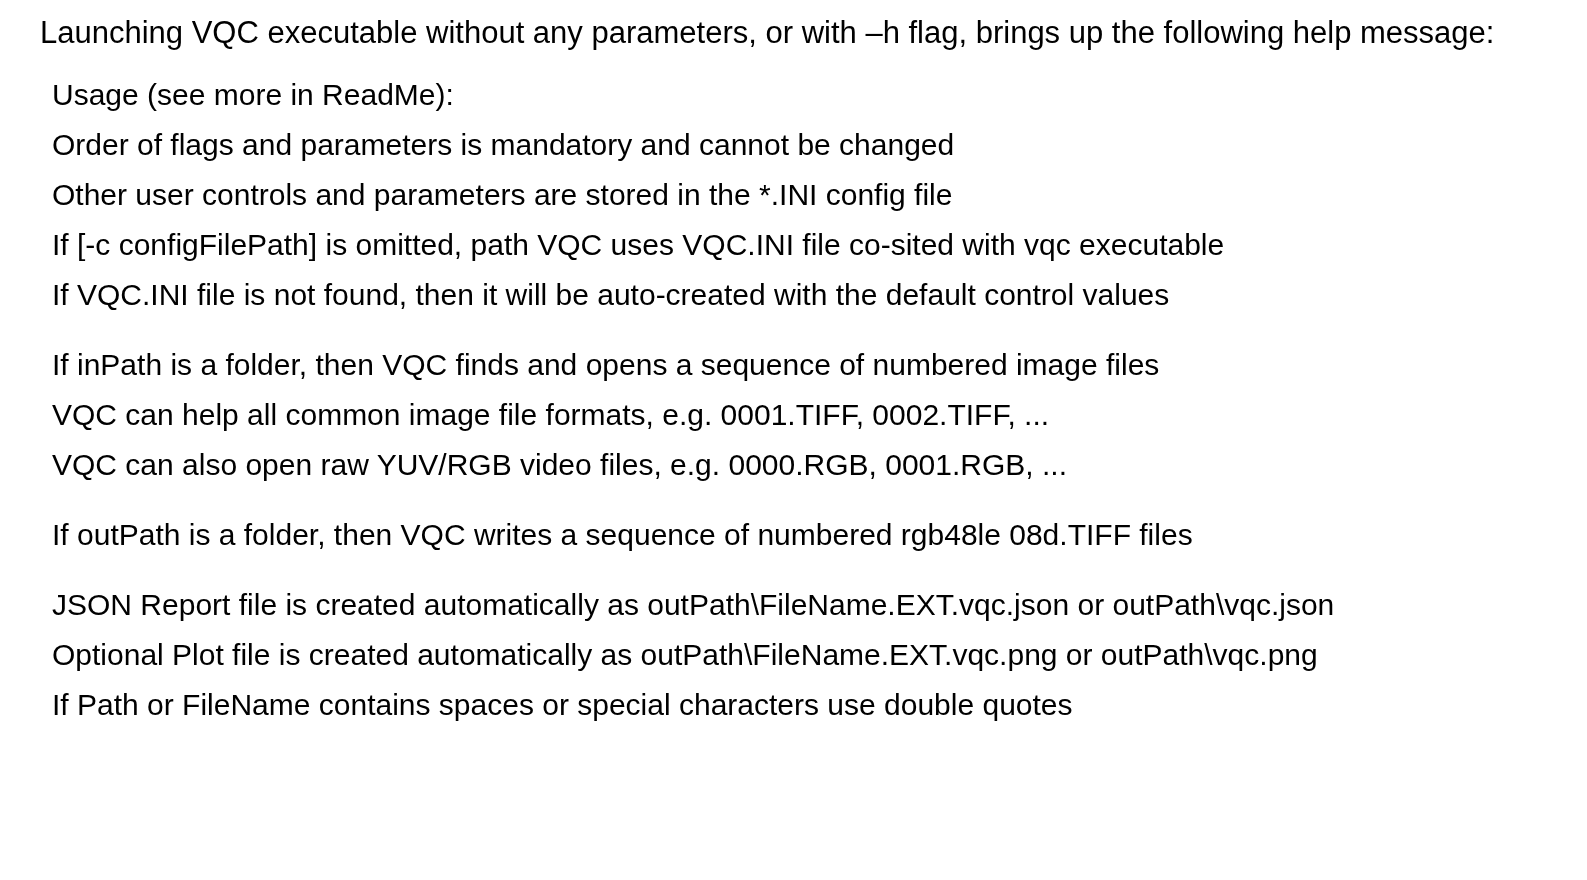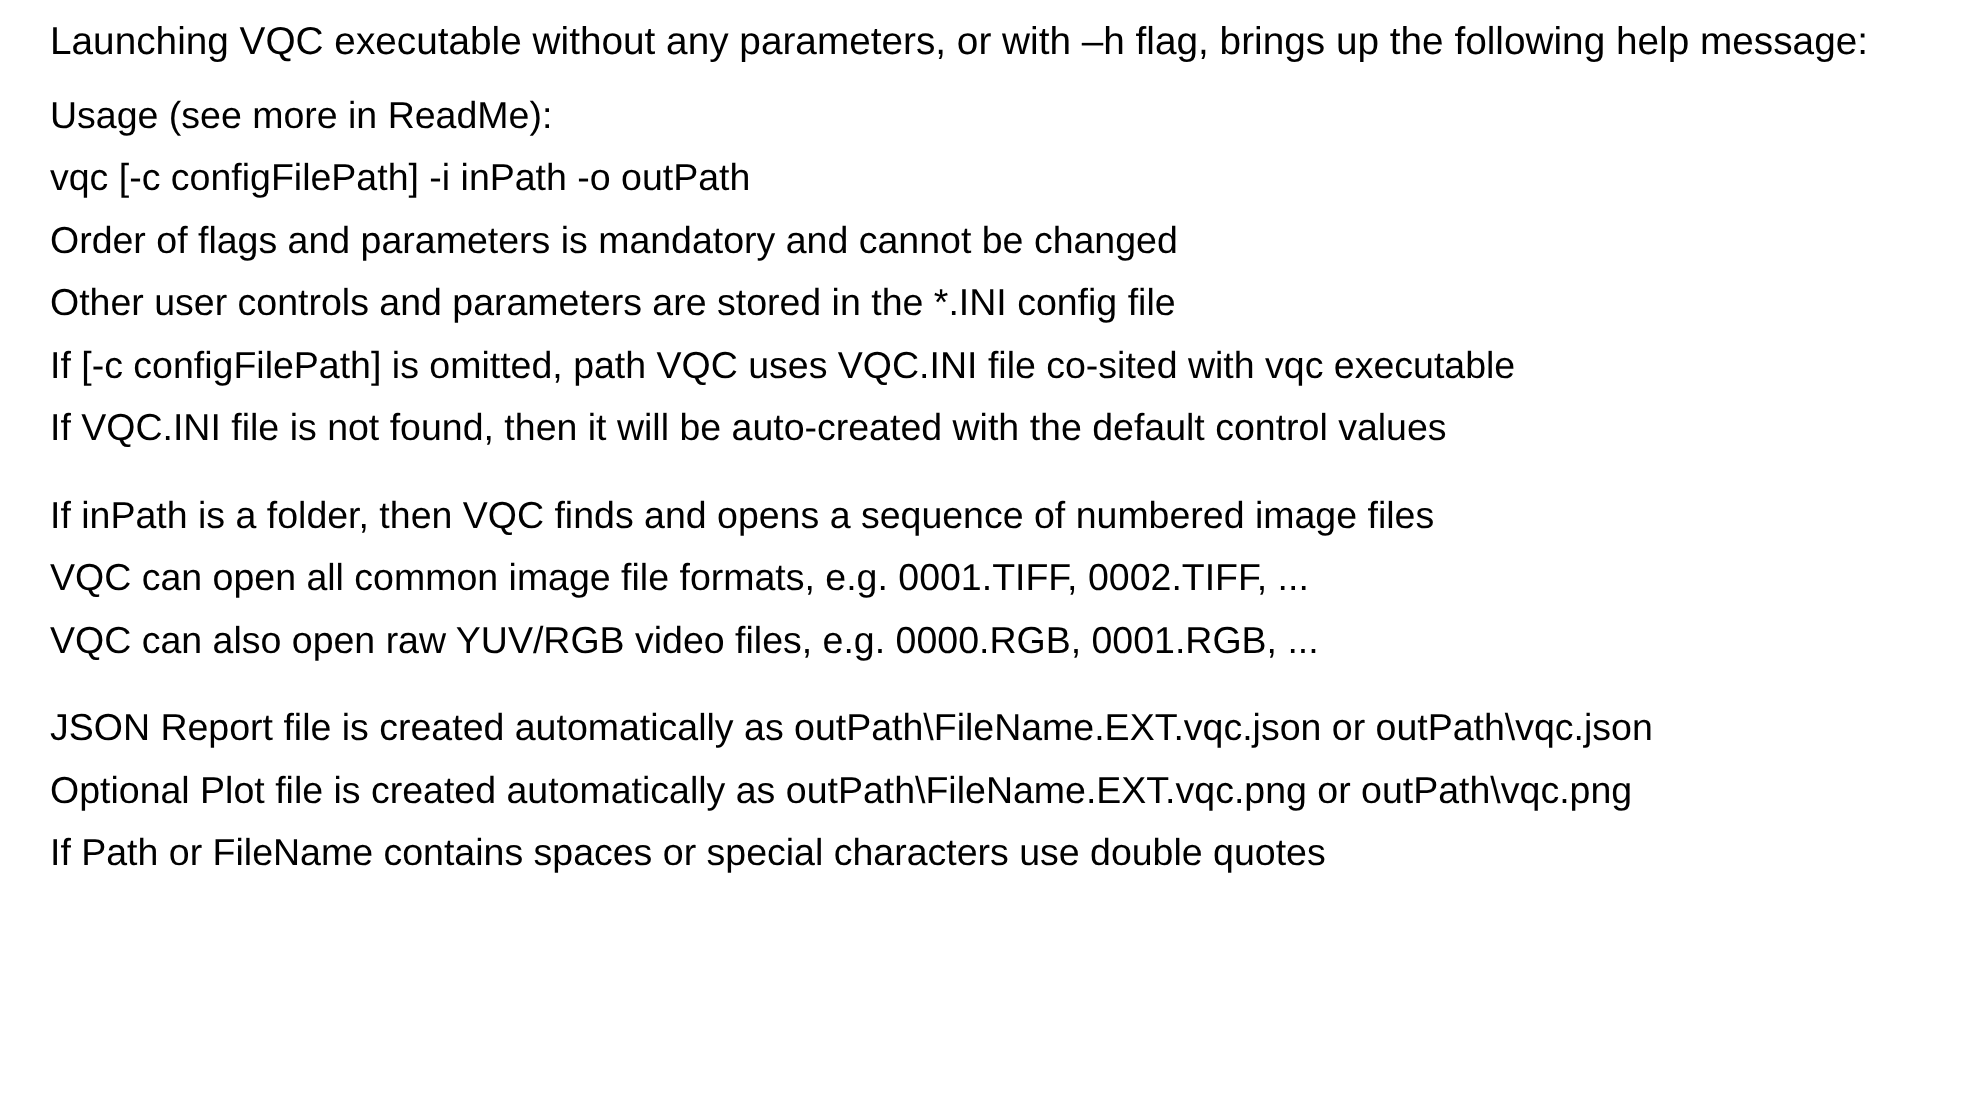--- a/index.html
+++ b/index.html
@@ -22,46 +22,48 @@
     font-size: 30px;
     line-height: 50px;
     white-space: nowrap;
     font-weight: normal;
   }
   .heading {
     font-size: 31px;
     margin-bottom: 10px;
   }
   .paragraph {
-    margin: 0;
+    margin: 12px;
   }
   .paragraph + .paragraph {
     margin-top: 20px;
   }
   .seg { font-weight: normal; }
   .seg.bold { font-weight: normal; }
 </style>
 </head>
 <body>
 
 <div class="page">
   <div class="line heading"><span class="seg">Launching VQC executable without any parameters, or with –h flag, brings up the following help message:</span></div>
   <div id="paragraphs">
       <div class="paragraph">
         <div class="line"><span class="seg">Usage (see more in ReadMe):</span></div>
-        <div class="line"><span class="seg">vqc [-c configFilePath] -i inPath -o outPath</span></div>
         <div class="line"><span class="seg">Order of flags and parameters is mandatory and cannot be changed</span></div>
         <div class="line"><span class="seg">Other user controls and parameters are stored in the </span><span class="seg bold">*.INI</span><span class="seg"> config file</span></div>
         <div class="line"><span class="seg">If </span><span class="seg bold">[-c configFilePath]</span><span class="seg"> is omitted, path VQC uses </span><span class="seg bold">VQC.INI</span><span class="seg"> file co-sited with vqc executable</span></div>
         <div class="line"><span class="seg">If VQC.INI file is not found, then it will be auto-created with the default control values</span></div>
       </div>
       <div class="paragraph">
         <div class="line"><span class="seg">If inPath is a folder, then VQC finds and opens a sequence of numbered image files</span></div>
-        <div class="line"><span class="seg">VQC can open </span><span class="seg bold">all common image file formats</span><span class="seg">, e.g. 0001.TIFF, 0002.TIFF, ...</span></div>
+        <div class="line"><span class="seg">VQC can help </span><span class="seg bold">all common image file formats</span><span class="seg">, e.g. 0001.TIFF, 0002.TIFF, ...</span></div>
         <div class="line"><span class="seg">VQC can also open </span><span class="seg bold">raw YUV/RGB video files</span><span class="seg">, e.g. 0000.RGB, 0001.RGB, ...</span></div>
+      </div>
+      <div class="paragraph">
+        <div class="line"><span class="seg">If </span><span class="seg bold">outPath is a folder</span><span class="seg">, then VQC writes a sequence of numbered rgb48le 08d.TIFF files</span></div>
       </div>
       <div class="paragraph">
         <div class="line"><span class="seg bold">JSON Report</span><span class="seg"> file is created automatically as outPath\FileName.EXT</span><span class="seg bold">.vqc.json</span><span class="seg"> or outPath</span><span class="seg bold">\vqc.json</span></div>
         <div class="line"><span class="seg bold">Optional Plot file</span><span class="seg"> is created automatically as outPath\FileName.EXT</span><span class="seg bold">.vqc.png</span><span class="seg"> or outPath</span><span class="seg bold">\vqc.png</span></div>
         <div class="line"><span class="seg">If Path or FileName contains spaces or special characters use double quotes</span></div>
       </div>
     </div>
 </div>
 
 </body></html>

